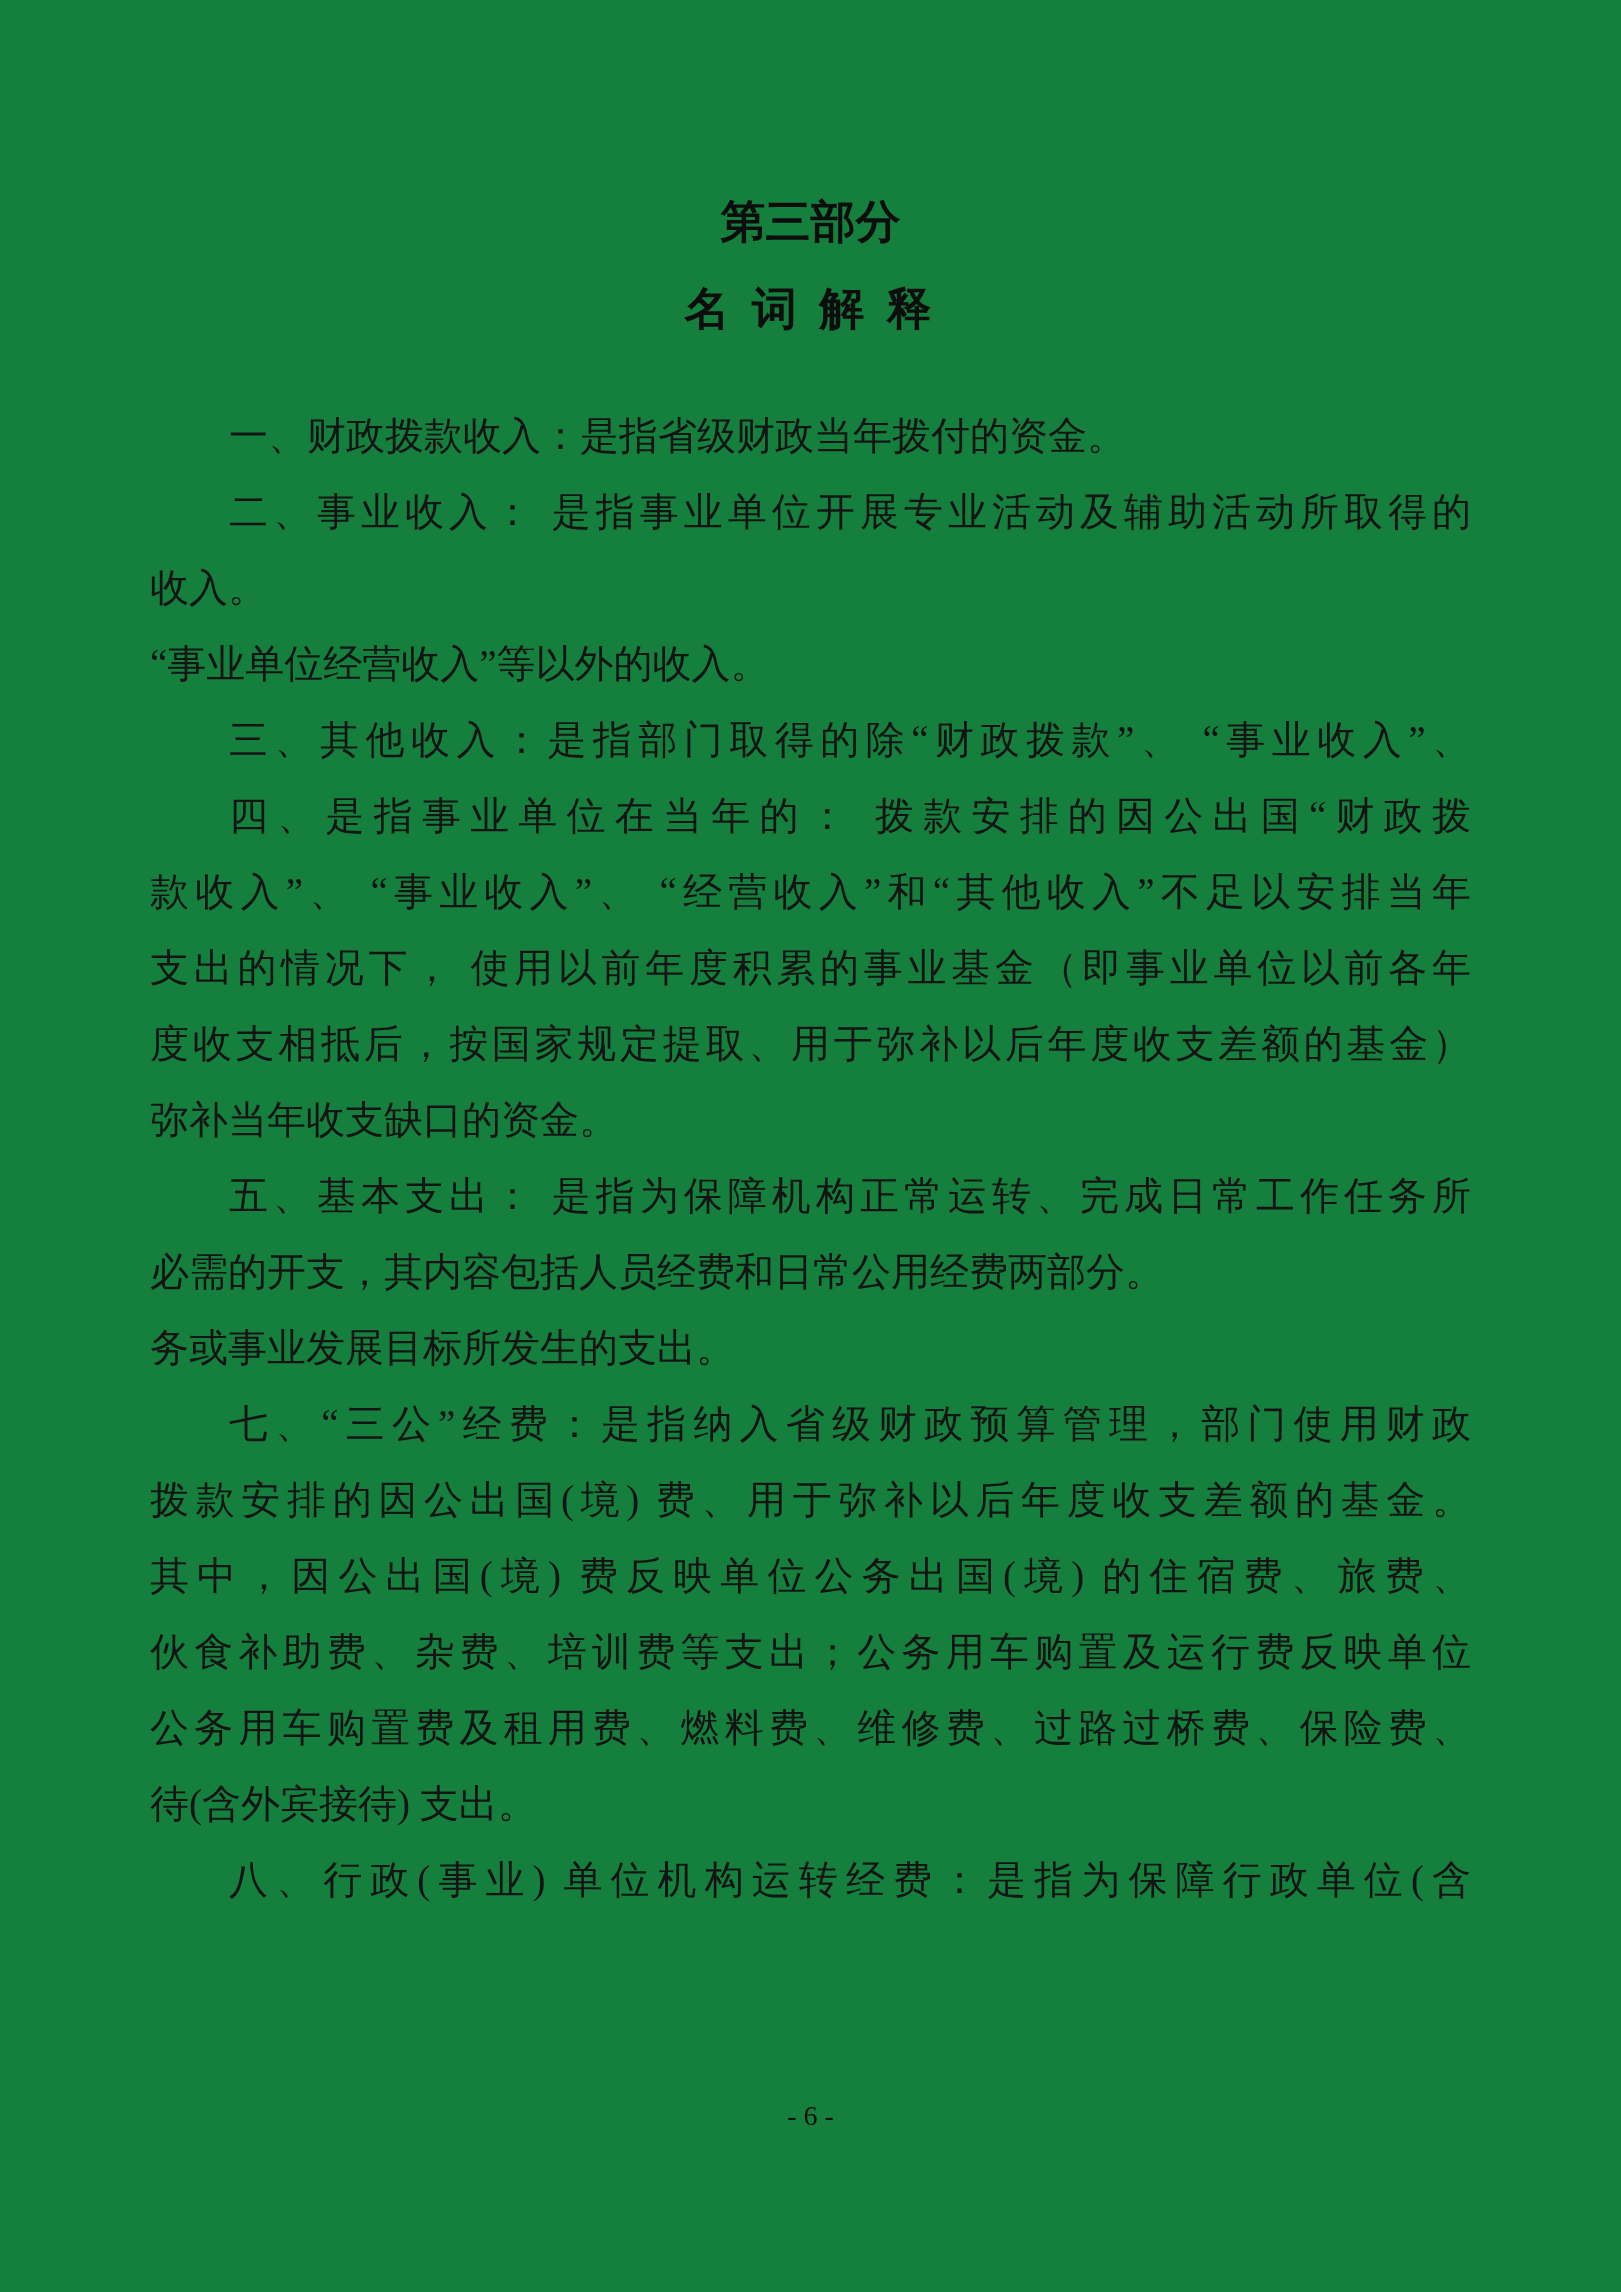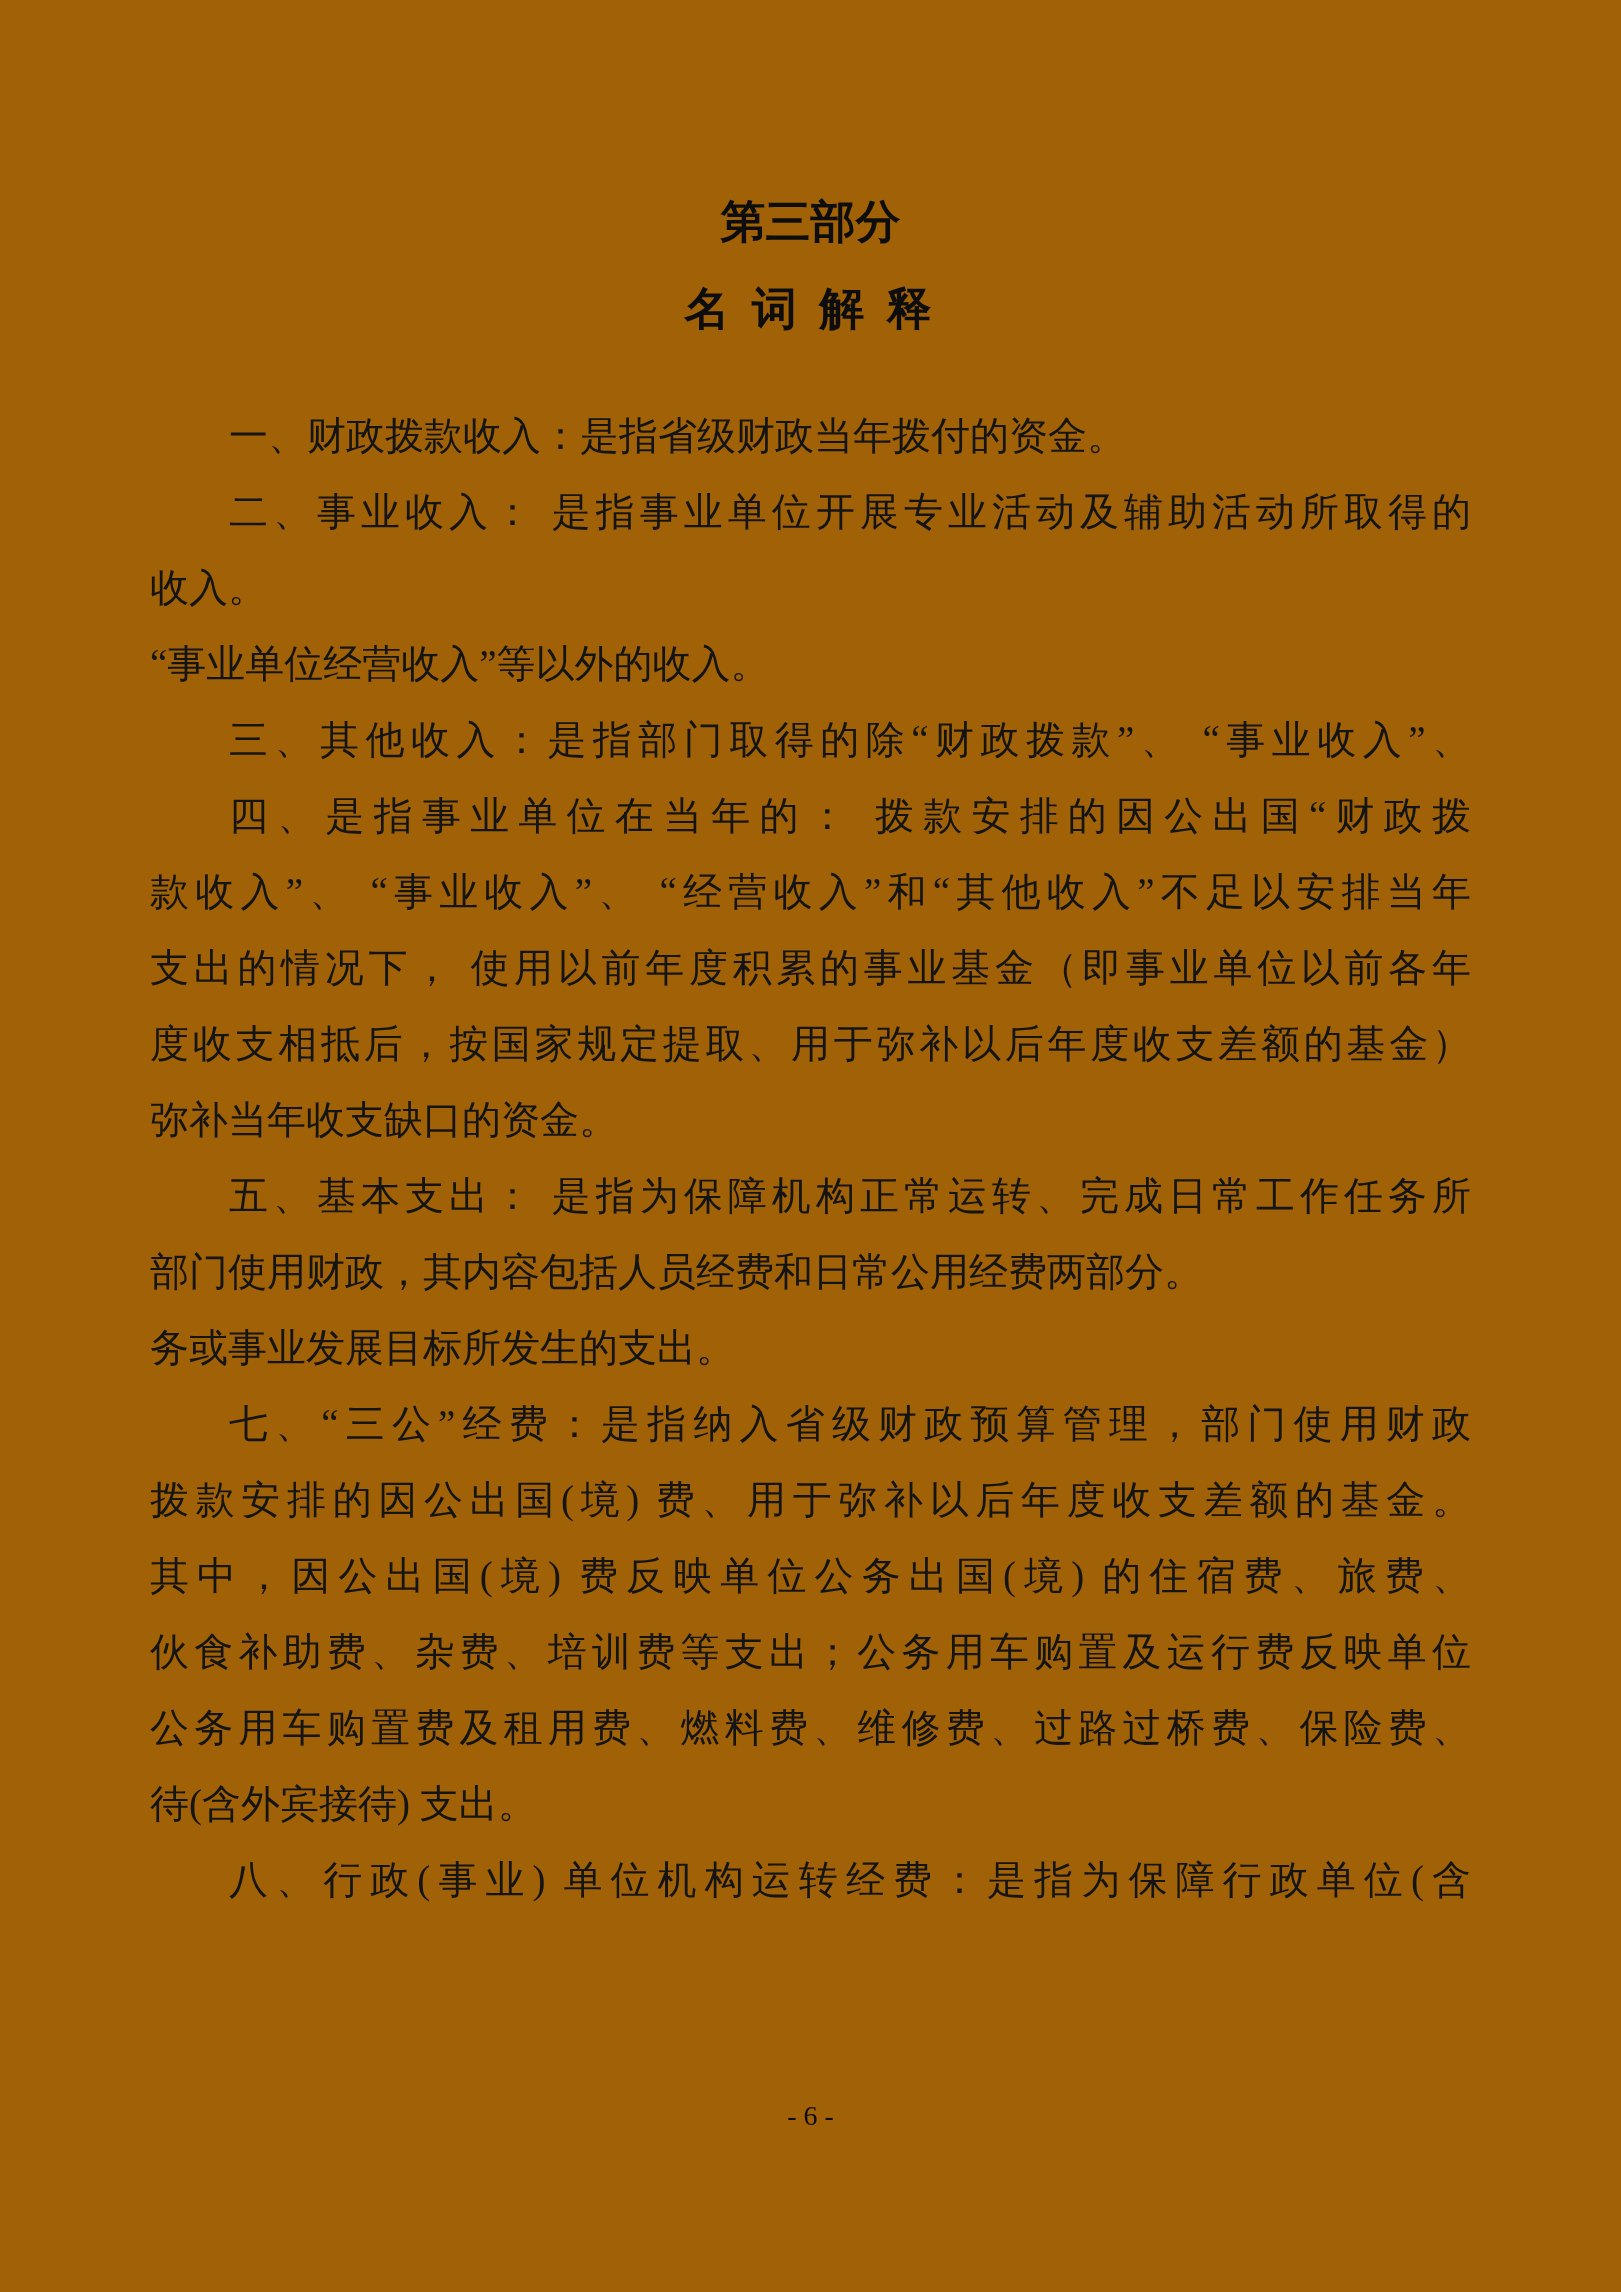--- a/index.html
+++ b/index.html
@@ -5,21 +5,21 @@
   html, body {
     margin: 0;
     padding: 0;
     background: #e8e8e8;
   }
   .page {
     position: relative;
     width: 1621px;
     height: 2293px;
     margin: 0 auto;
-    background: #a16207;
+    background: #15803d;
     color: #141414;
     font-family: "Liberation Serif", "DejaVu Serif", serif;
     overflow: hidden;
   }
   .doc-title {
     position: absolute;
     left: 0;
     width: 100%;
     text-align: center;
     font-family: "Liberation Sans", "DejaVu Sans", sans-serif;
@@ -73,21 +73,21 @@
       <div class="bline indent full"><span class="b">二、事业收入：</span><span class="r"> 是指事业单位开展专业活动及辅助活动所取得的</span></div>
       <div class="bline"><span class="r">收入。</span></div>
       <div class="bline"><span class="r">“事业单位经营收入”等以外的收入。</span></div>
       <div class="bline indent full"><span class="b">三、其他收入：</span><span class="r">是指部门取得的除“财政拨款”、 “事业收入”、</span></div>
       <div class="bline indent full"><span class="b">四、是指事业单位在当年的：</span><span class="r"> 拨款安排的因公出国“财政拨</span></div>
       <div class="bline full"><span class="r">款收入”、 “事业收入”、 “经营收入”和“其他收入”不足以安排当年</span></div>
       <div class="bline full"><span class="r">支出的情况下， 使用以前年度积累的事业基金（即事业单位以前各年</span></div>
       <div class="bline full"><span class="r">度收支相抵后，按国家规定提取、用于弥补以后年度收支差额的基金）</span></div>
       <div class="bline"><span class="r">弥补当年收支缺口的资金。</span></div>
       <div class="bline indent full"><span class="b">五、基本支出：</span><span class="r"> 是指为保障机构正常运转、完成日常工作任务所</span></div>
-      <div class="bline"><span class="r">部门使用财政，其内容包括人员经费和日常公用经费两部分。</span></div>
+      <div class="bline"><span class="r">必需的开支，其内容包括人员经费和日常公用经费两部分。</span></div>
       <div class="bline"><span class="r">务或事业发展目标所发生的支出。</span></div>
       <div class="bline indent full"><span class="b">七、“三公”经费：</span><span class="r">是指纳入省级财政预算管理，部门使用财政</span></div>
       <div class="bline full"><span class="r">拨款安排的因公出国(境) 费、用于弥补以后年度收支差额的基金。</span></div>
       <div class="bline full"><span class="r">其中，因公出国(境) 费反映单位公务出国(境) 的住宿费、旅费、</span></div>
       <div class="bline full"><span class="r">伙食补助费、杂费、培训费等支出；公务用车购置及运行费反映单位</span></div>
       <div class="bline full"><span class="r">公务用车购置费及租用费、燃料费、维修费、过路过桥费、保险费、</span></div>
       <div class="bline"><span class="r">待(含外宾接待) 支出。</span></div>
       <div class="bline indent full"><span class="b">八、行政(事业) 单位机构运转经费：</span><span class="r">是指为保障行政单位(含</span></div>
     </div>
   <div class="page-number">- 6 -</div>

